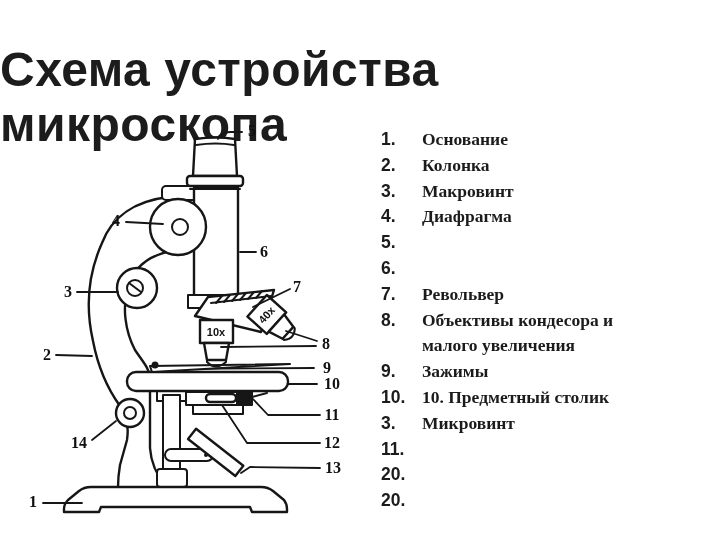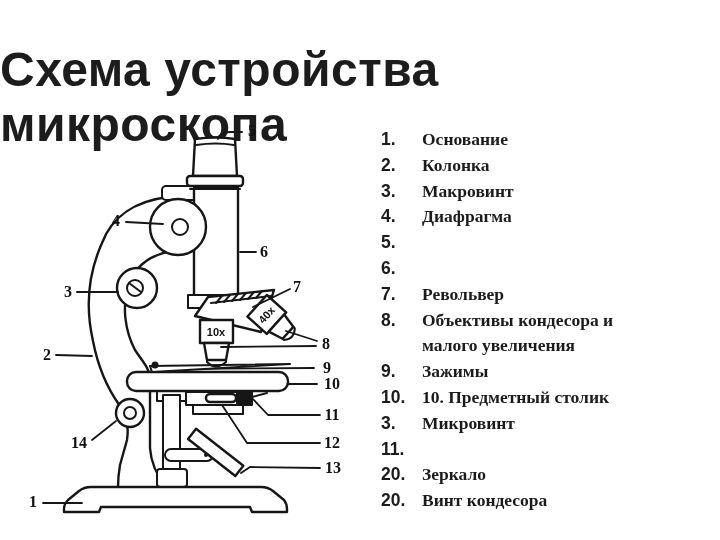--- a/index.html
+++ b/index.html
@@ -197,21 +197,19 @@
       </div>
     <div class="legend-row">
         <span class="legend-num">3.</span>
         <span class="legend-text">Микровинт</span>
       </div>
     <div class="legend-row">
         <span class="legend-num">11.</span>
       </div>
     <div class="legend-row">
         <span class="legend-num">20.</span>
-        <span class="legend-text">Зеркало</span>
       </div>
     <div class="legend-row">
         <span class="legend-num">20.</span>
-        <span class="legend-text">Винт кондесора</span>
       </div>
   </div>
 
 </div>
 
 </body></html>

